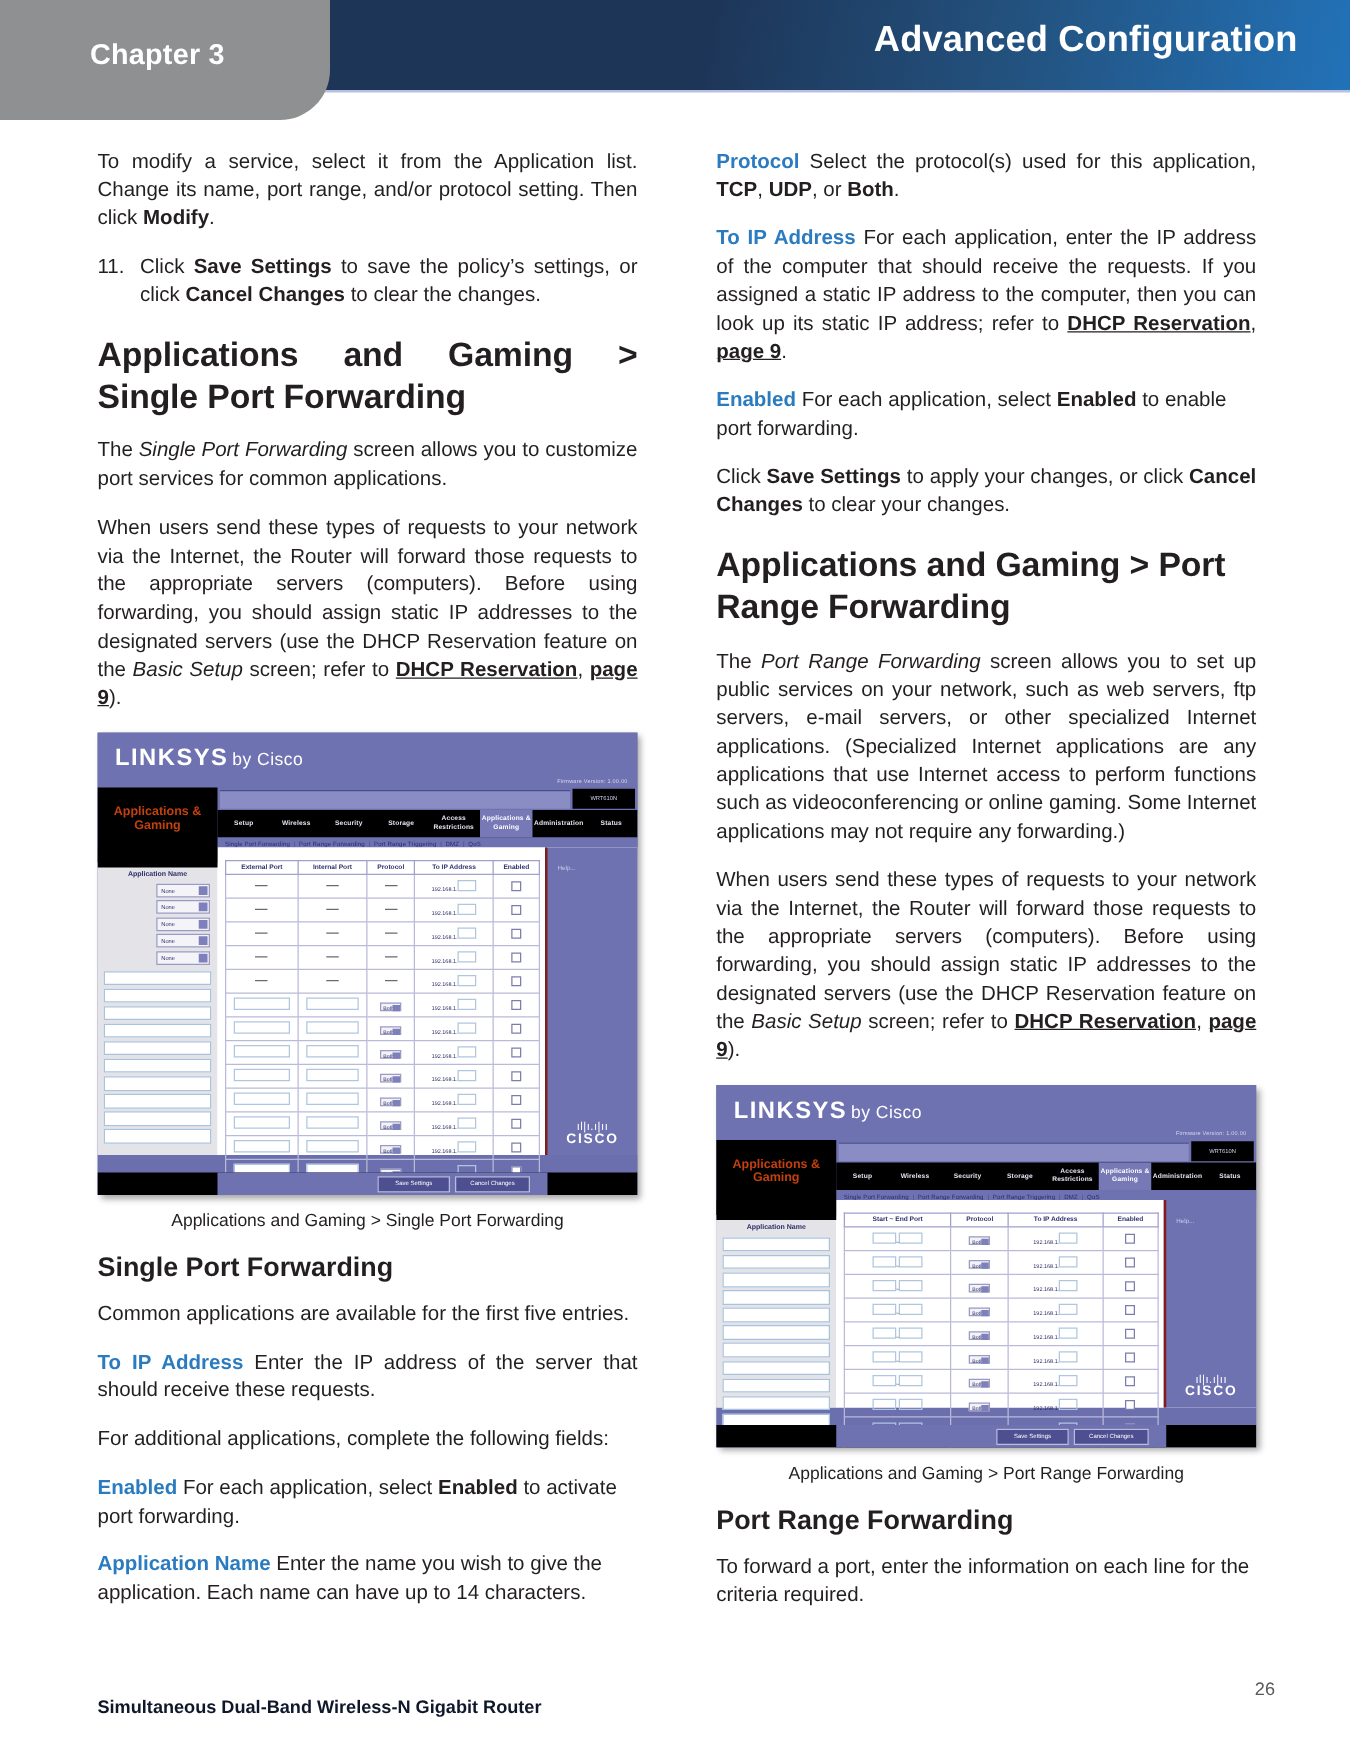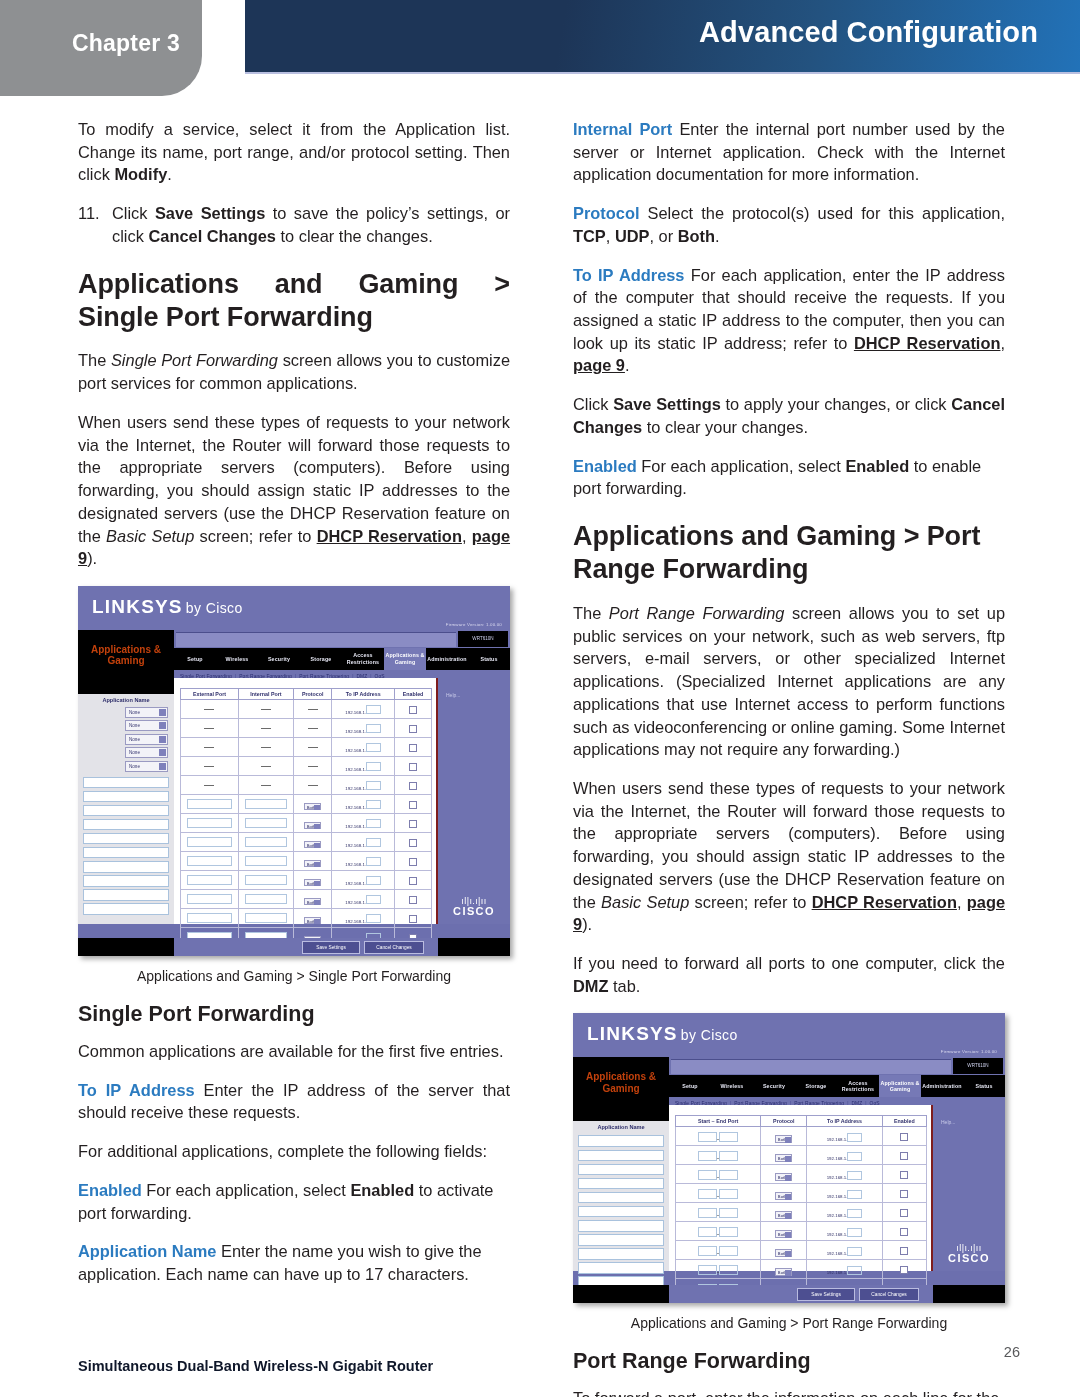--- a/index.html
+++ b/index.html
@@ -19,21 +19,21 @@
   
   .page-header {
     position: absolute;
     top: 0; left: 0;
     width: 1080px;
     height: 96px;
   }
   .chapter-tab {
     position: absolute;
     top: 0; left: 0;
-    width: 202px;
+    width: 264px;
     height: 96px;
     background: #8e9092;
     border-bottom-right-radius: 40px;
     z-index: 3;
   }
   .chapter-tab-label {
     position: absolute;
     left: 72px;
     top: 30px;
     font-family: "Liberation Sans Narrow", "Liberation Sans", sans-serif;
@@ -747,43 +747,41 @@
 
   <p class="body nojust">Common applications are available for the first five entries.</p>
 
 
   <p class="body"><span class="term">To IP Address</span><span>  Enter the IP address of the server that should receive these requests.</span></p>
 
   <p class="body nojust">For additional applications, complete the following fields:</p>
 
   <p class="body nojust"><span class="term">Enabled</span><span>  For each application, select </span><b>Enabled</b><span> to activate port forwarding.</span></p>
 
-  <p class="body nojust"><span class="term">Application Name</span><span>  Enter the name you wish to give the application. Each name can have up to 17 characters.</span></p>
+  <p class="body nojust"><span class="term">Application Name</span><span>  Enter the name you wish to give the application. Each name can have up to 14 characters.</span></p>
 
 </div>
 
 <div class="col col-right">
 
-  <p class="body"><span class="term">Internal Port</span><span>  Enter the internal port number used by the server or Internet application. Check with the Internet application documentation for more information.</span></p>
 
   <p class="body"><span class="term">Protocol</span><span>  Select the protocol(s) used for this application, </span><b>TCP</b><span>, </span><b>UDP</b><span>, or </span><b>Both</b><span>.</span></p>
 
   <p class="body"><span class="term">To IP Address</span><span>  For each application, enter the IP address of the computer that should receive the requests. If you assigned a static IP address to the computer, then you can look up its static IP address; refer to </span><span class="xref">DHCP Reservation</span><span>, </span><span class="xref">page 9</span><span>.</span></p>
 
+  <p class="body nojust"><span class="term">Enabled</span><span>  For each application, select </span><b>Enabled</b><span> to enable port forwarding.</span></p>
+
   <p class="body"><span>Click </span><b>Save Settings</b><span> to apply your changes, or click </span><b>Cancel Changes</b><span> to clear your changes.</span></p>
 
-  <p class="body nojust"><span class="term">Enabled</span><span>  For each application, select </span><b>Enabled</b><span> to enable port forwarding.</span></p>
-
   <h2 class="section">Applications and Gaming &gt; Port Range Forwarding</h2>
 
   <p class="body"><span>The </span><i>Port Range Forwarding</i><span> screen allows you to set up public services on your network, such as web servers, ftp servers, e-mail servers, or other specialized Internet applications. (Specialized Internet applications are any applications that use Internet access to perform functions such as videoconferencing or online gaming. Some Internet applications may not require any forwarding.)</span></p>
 
   <p class="body"><span>When users send these types of requests to your network via the Internet, the Router will forward those requests to the appropriate servers (computers). Before using forwarding, you should assign static IP addresses to the designated servers (use the DHCP Reservation feature on the </span><i>Basic Setup</i><span> screen; refer to </span><span class="xref">DHCP Reservation</span><span>, </span><span class="xref">page 9</span><span>).</span></p>
 
-  <p class="body"><span>If you need to forward all ports to one computer, click the </span><b>DMZ</b><span> tab.</span></p>
 
   <div class="figure">
     <div class="shot shot-2">
 
       <div class="shot-top">
         <div class="logo"><span>LINKSYS</span><span class="bycisco">by Cisco</span></div>
         <div class="fwver">Firmware Version: 1.00.00</div>
       </div>
 
       <div class="shot-navwrap">

